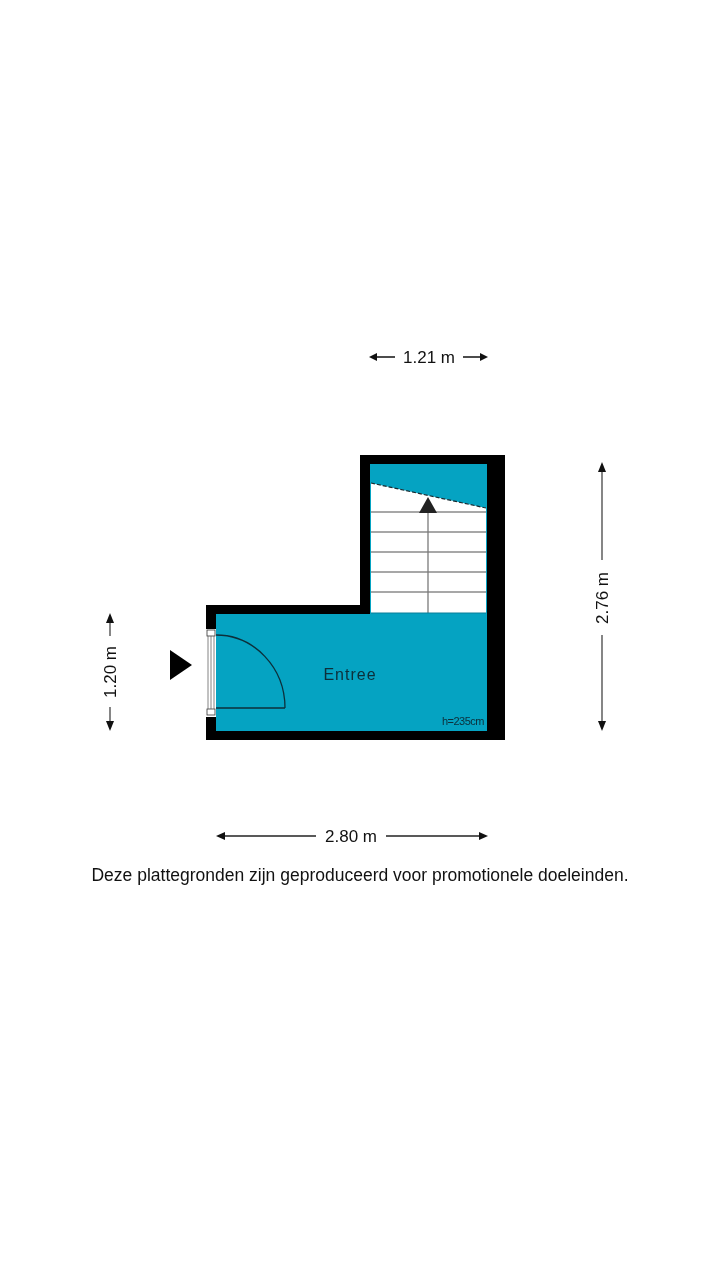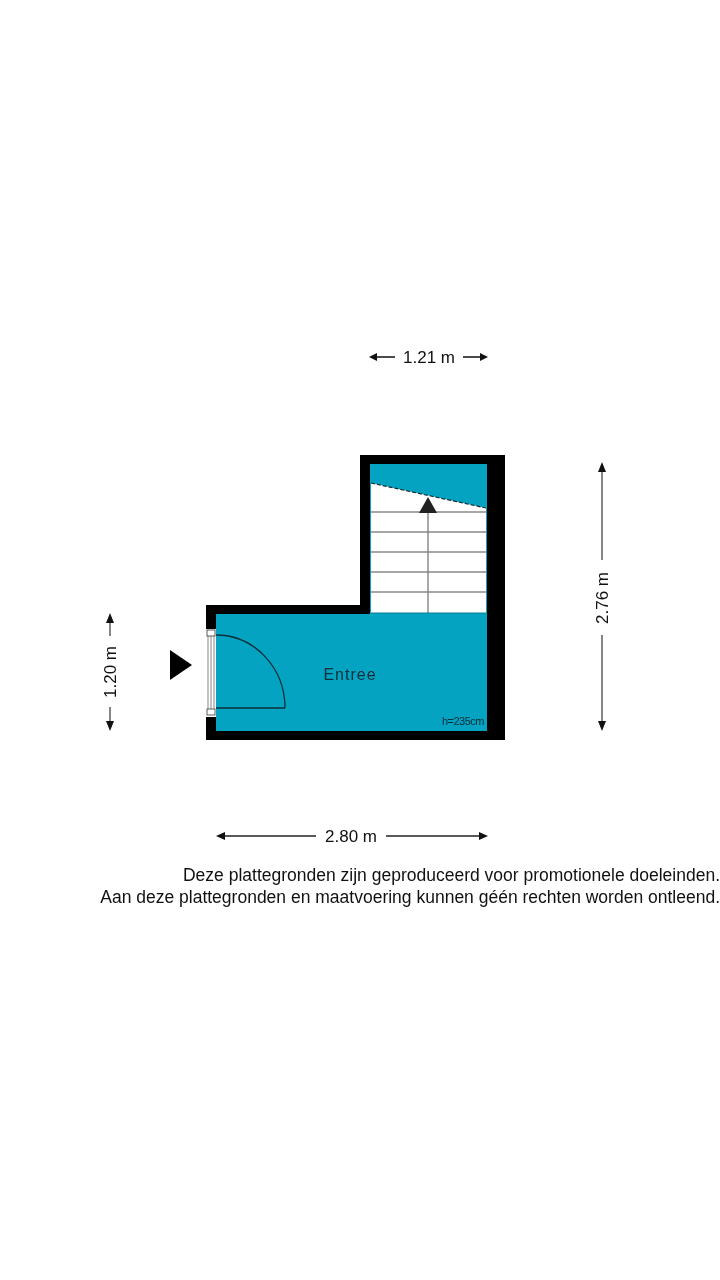--- a/index.html
+++ b/index.html
@@ -7,21 +7,21 @@
       width: 720px; height: 1280px; background: #ffffff;
       position: relative; overflow: hidden;
       font-family: "Liberation Sans", sans-serif;
     }
     #plan { position: absolute; left: 0; top: 0; width: 720px; height: 1280px; }
     .dim-label { font-family: "Liberation Sans", sans-serif; font-size: 17px; fill: #111; }
     .room-label { font-family: "Liberation Sans", sans-serif; font-size: 16px; fill: #0d2f3a; letter-spacing: 1px; }
     .height-label { font-family: "Liberation Sans", sans-serif; font-size: 11px; fill: #0d2f3a; letter-spacing: -0.5px; }
     .disclaimer {
       position: absolute; left: 0; top: 864px; width: 720px;
-      text-align: right; font-size: 17.5px; line-height: 22px; color: #111;
+      text-align: center; font-size: 17.5px; line-height: 22px; color: #111;
       font-family: "Liberation Sans", sans-serif;
     }
     .disclaimer div { white-space: nowrap; }
   </style>
 </head>
 <body>
 
 <svg id="plan" viewBox="0 0 720 1280" xmlns="http://www.w3.org/2000/svg">
 
   <g>
@@ -89,14 +89,13 @@
     <line x1="221" y1="836" x2="316" y2="836" stroke="#222" stroke-width="1.3"></line>
     <polygon points="216,836 225,832 225,840" fill="#111"></polygon>
     <text class="dim-label" x="351" y="842" text-anchor="middle">2.80 m</text>
     <line x1="386" y1="836" x2="482" y2="836" stroke="#222" stroke-width="1.3"></line>
     <polygon points="488,836 479,832 479,840" fill="#111"></polygon>
   </g>
 </svg>
 
 <div class="disclaimer">
   <div>Deze plattegronden zijn geproduceerd voor promotionele doeleinden.</div>
-  <div>Aan deze plattegronden en maatvoering kunnen géén rechten worden ontleend.</div>
 </div>
 
 </body></html>

